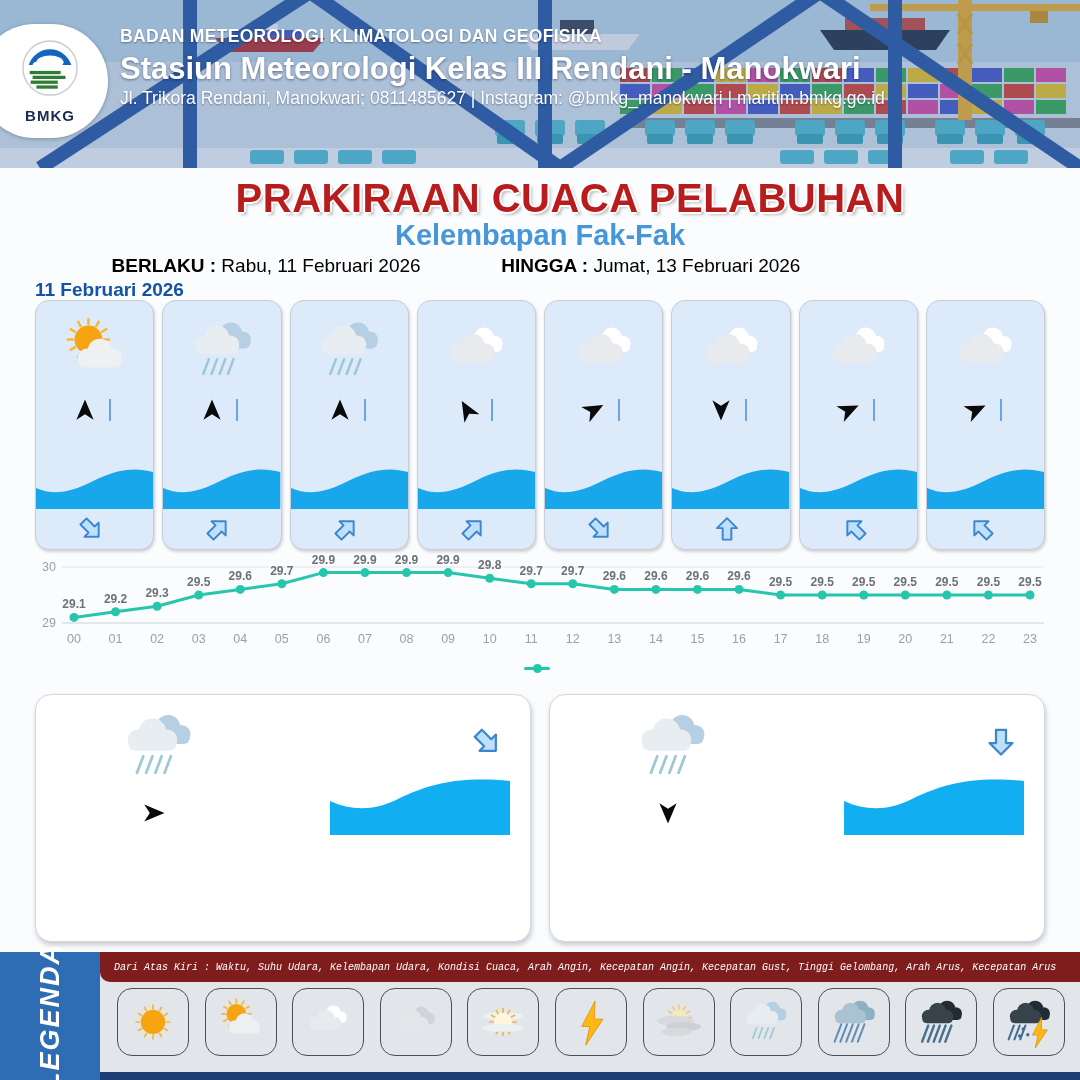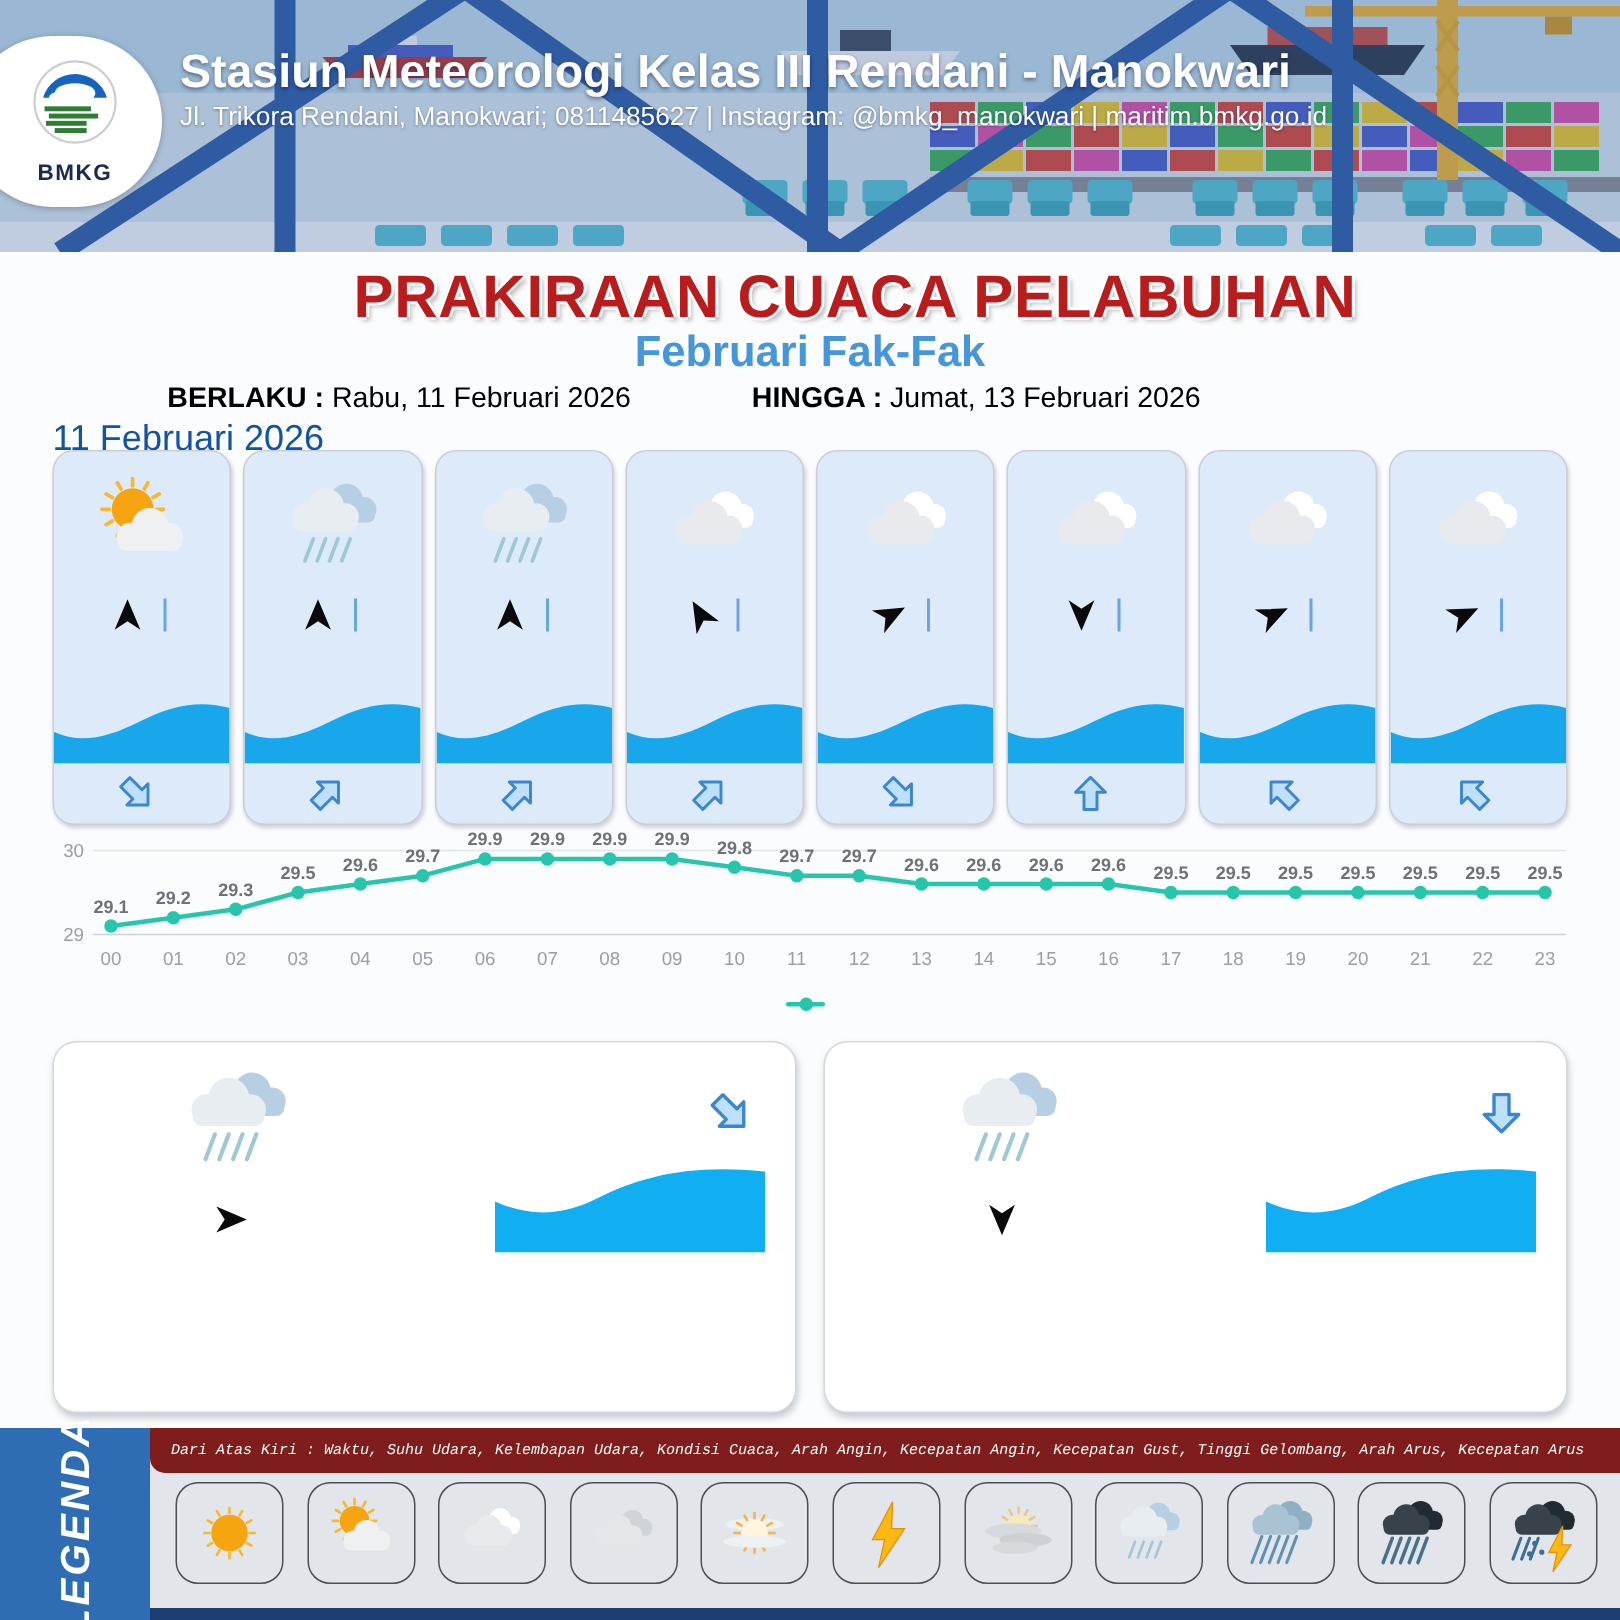--- a/index.html
+++ b/index.html
@@ -18,21 +18,21 @@
   .hdr-contact{font-size:17.5px;margin-top:1px;text-shadow:0 1px 2px rgba(0,0,40,.4);}
   
   .title-main{position:absolute;top:176px;left:0;width:1080px;text-align:center;
               font-size:40px;font-weight:800;color:#b91c1c;letter-spacing:.5px;
               text-shadow:2px 0 0 #fff,-2px 0 0 #fff,0 2px 0 #fff,0 -2px 0 #fff,3px 3px 3px rgba(80,80,80,.35);margin-left:30px;}
   .title-sub{position:absolute;top:219px;left:0;width:1080px;text-align:center;
              font-size:29px;font-weight:700;color:#4596db;}
   .valid-row{position:absolute;top:255px;left:0;width:912px;text-align:center;font-size:19px;color:#000;}
   .valid-row b{font-weight:700;}
   .valid-gap{display:inline-block;width:70px;}
-  .forecast-date{position:absolute;top:279px;left:35px;font-size:24px;font-weight:400;color:#1353a5;}
+  .forecast-date{position:absolute;top:279px;left:35px;font-size:19px;font-weight:700;color:#1353a5;}
   
   .cards{position:absolute;top:300px;left:35px;width:1010px;display:flex;gap:8px;}
   .card{flex:1;height:248px;background:#ddeafa;border:1.5px solid #c9ced6;border-radius:14px;
         box-shadow:1px 2px 3px rgba(120,130,145,.35);overflow:hidden;display:flex;flex-direction:column;position:relative;}
   .c-time{text-align:center;font-size:20px;font-weight:700;color:#000;margin-top:7px;}
   .c-th{display:flex;justify-content:space-between;padding:2px 10px 0 10px;font-size:19px;font-weight:700;}
   .c-temp{color:#1414d6;}
   .c-hum{color:#4b7c0f;}
   .c-icon{height:82px;display:flex;align-items:center;justify-content:center;}
   .c-wind{height:36px;display:flex;align-items:center;justify-content:center;font-size:20px;font-weight:700;color:#000;}
@@ -231,27 +231,28 @@
         <g fill="#2e7d32">
           <rect x="9" y="33" width="32" height="3.4"></rect>
           <rect x="12" y="38" width="34" height="3.4"></rect>
           <rect x="10" y="43" width="28" height="3.4"></rect>
           <rect x="16" y="48" width="22" height="3.4"></rect>
         </g>
       </svg>
       <div class="logo-txt">BMKG</div>
     </div>
     <div class="hdr-text">
+      <div class="hdr-org">BADAN METEOROLOGI KLIMATOLOGI DAN GEOFISIKA</div>
       <div class="hdr-station">Stasiun Meteorologi Kelas III Rendani - Manokwari</div>
       <div class="hdr-contact">Jl. Trikora Rendani, Manokwari; 0811485627 | Instagram: @bmkg_manokwari | maritim.bmkg.go.id</div>
     </div>
   </div>
 
   <div class="title-main">PRAKIRAAN CUACA PELABUHAN</div>
-  <div class="title-sub">Februari Fak-Fak</div>
+  <div class="title-sub">Kelembapan Fak-Fak</div>
   <div class="valid-row">
     <b>BERLAKU :</b>
     <span>Rabu, 11 Februari 2026</span>
     <span class="valid-gap"></span>
     <b>HINGGA :</b>
     <span>Jumat, 13 Februari 2026</span>
   </div>
   <div class="forecast-date">11 Februari 2026</div>
 
   <div class="cards" id="cards">

